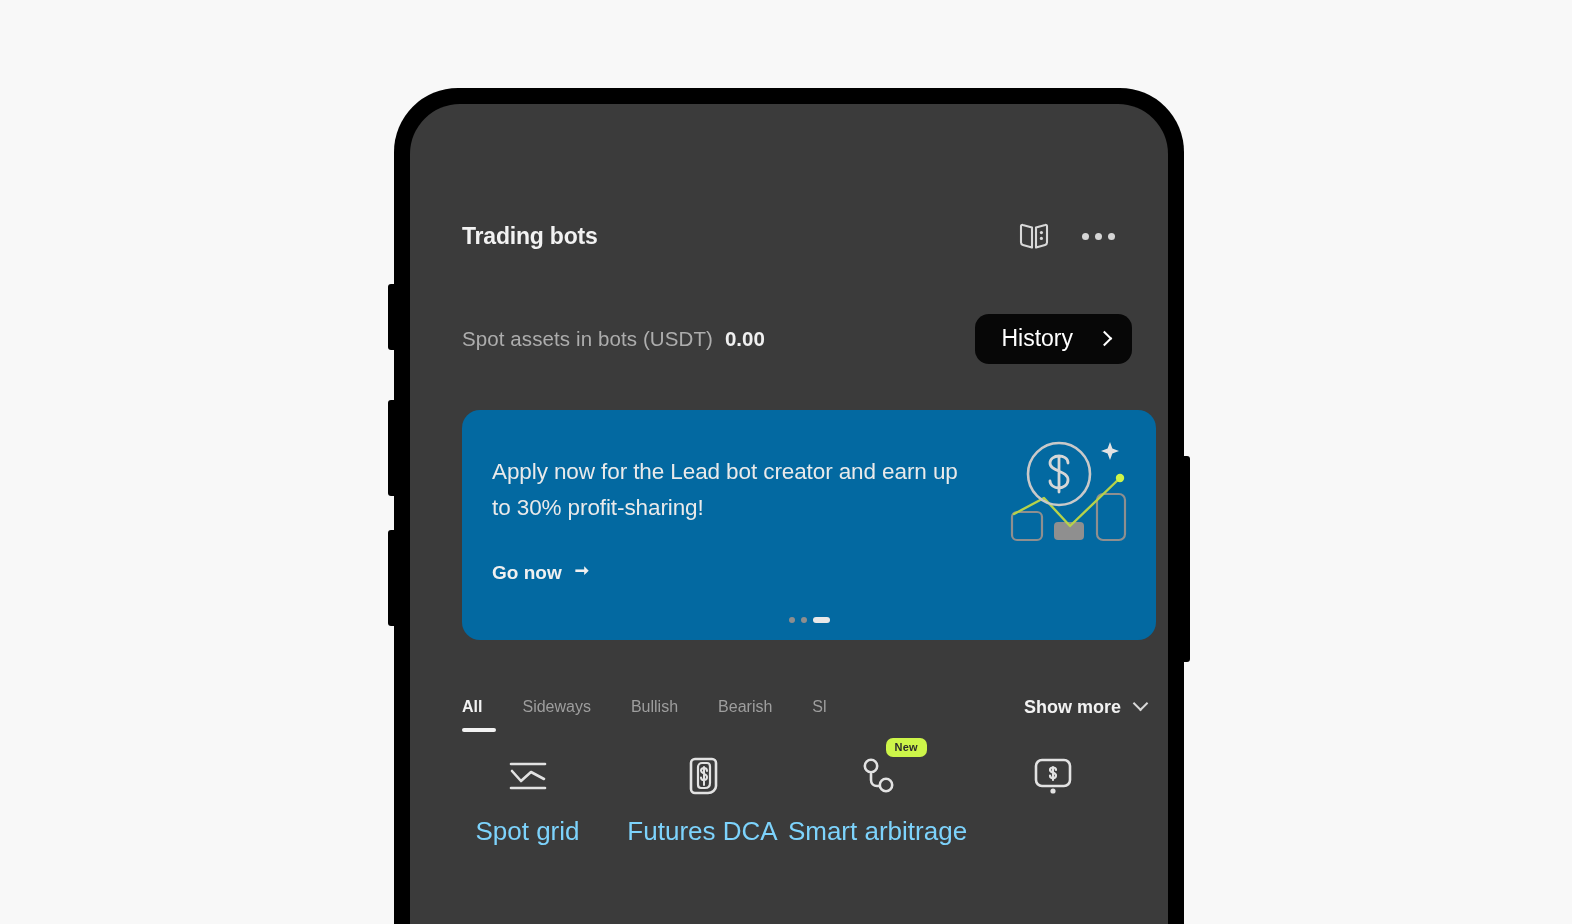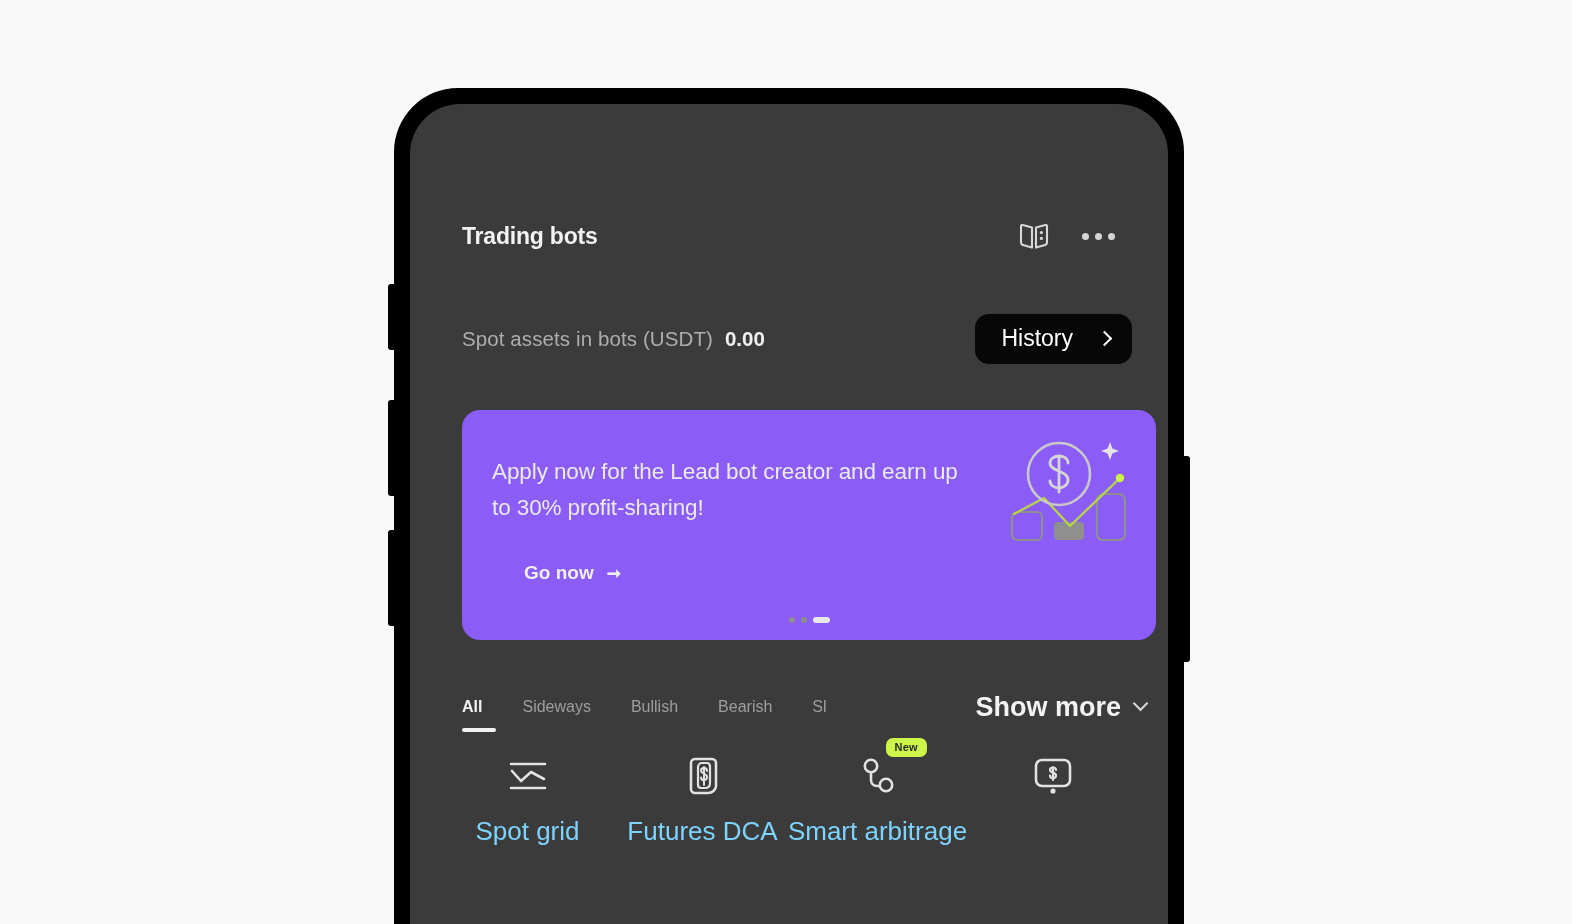--- a/index.html
+++ b/index.html
@@ -136,45 +136,43 @@
     top: 0px;
   }
 
   
   .promo-banner {
     position: absolute;
     left: 52px;
     top: 306px;
     width: 694px;
     height: 230px;
-    background: #8b5cf6;
+    background: #0369a1;
     border-radius: 18px;
     box-sizing: border-box;
     padding: 44px 0 0 30px;
     overflow: hidden;
   }
   .promo-text {
     font-size: 22.5px;
     line-height: 1.58;
     color: #eaeaea;
     font-weight: 500;
     width: 470px;
     letter-spacing: -0.1px;
   }
   .promo-cta {
     position: absolute;
     left: 30px;
     bottom: 56px;
     display: flex;
-    align-items: center;
     gap: 13px;
     font-size: 19px;
     font-weight: bold;
     color: #f0f0f0;
-    margin-left: 32px;
   }
   .arrow-right-icon {
     font-size: 17px;
     line-height: 1;
     color: #f0f0f0;
   }
   .promo-art {
     position: absolute;
     right: 22px;
     top: 24px;
@@ -242,21 +240,21 @@
   .show-more {
     position: absolute;
     right: 22px;
     top: 0;
     height: 54px;
     display: flex;
     align-items: center;
     gap: 14px;
     padding-left: 26px;
     background: linear-gradient(to right, rgba(59,59,59,0) 0%, #3b3b3b 22%, #3b3b3b 100%);
-    font-size: 27px;
+    font-size: 18px;
     font-weight: bold;
     color: #f2f2f2;
   }
   .chevron-down {
     display: inline-block;
     width: 9px; height: 9px;
     border-right: 2.4px solid #d8d8d8;
     border-bottom: 2.4px solid #d8d8d8;
     transform: rotate(45deg);
     position: relative;

